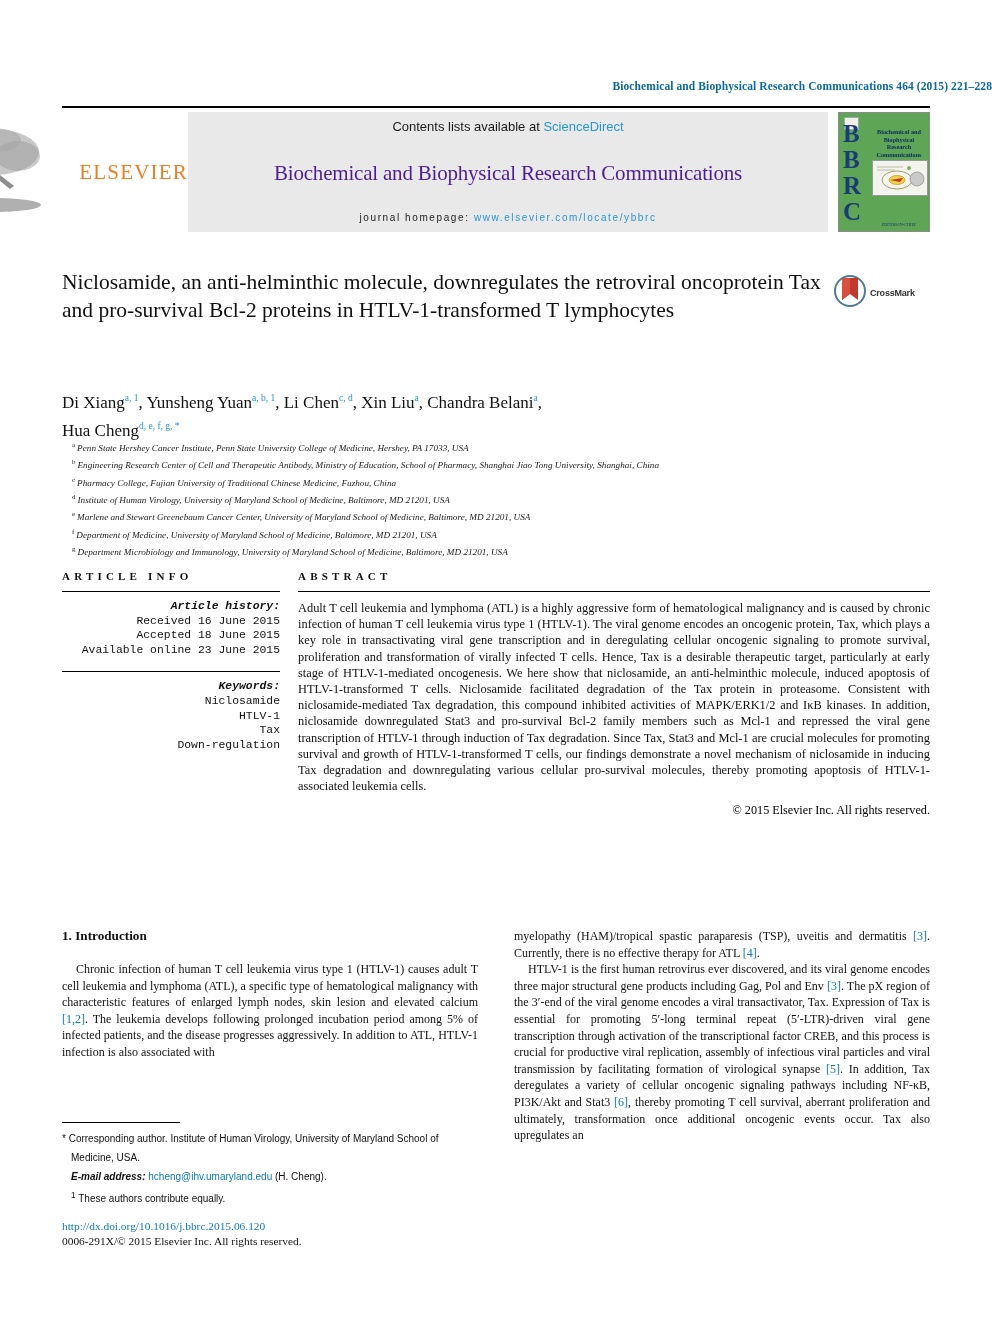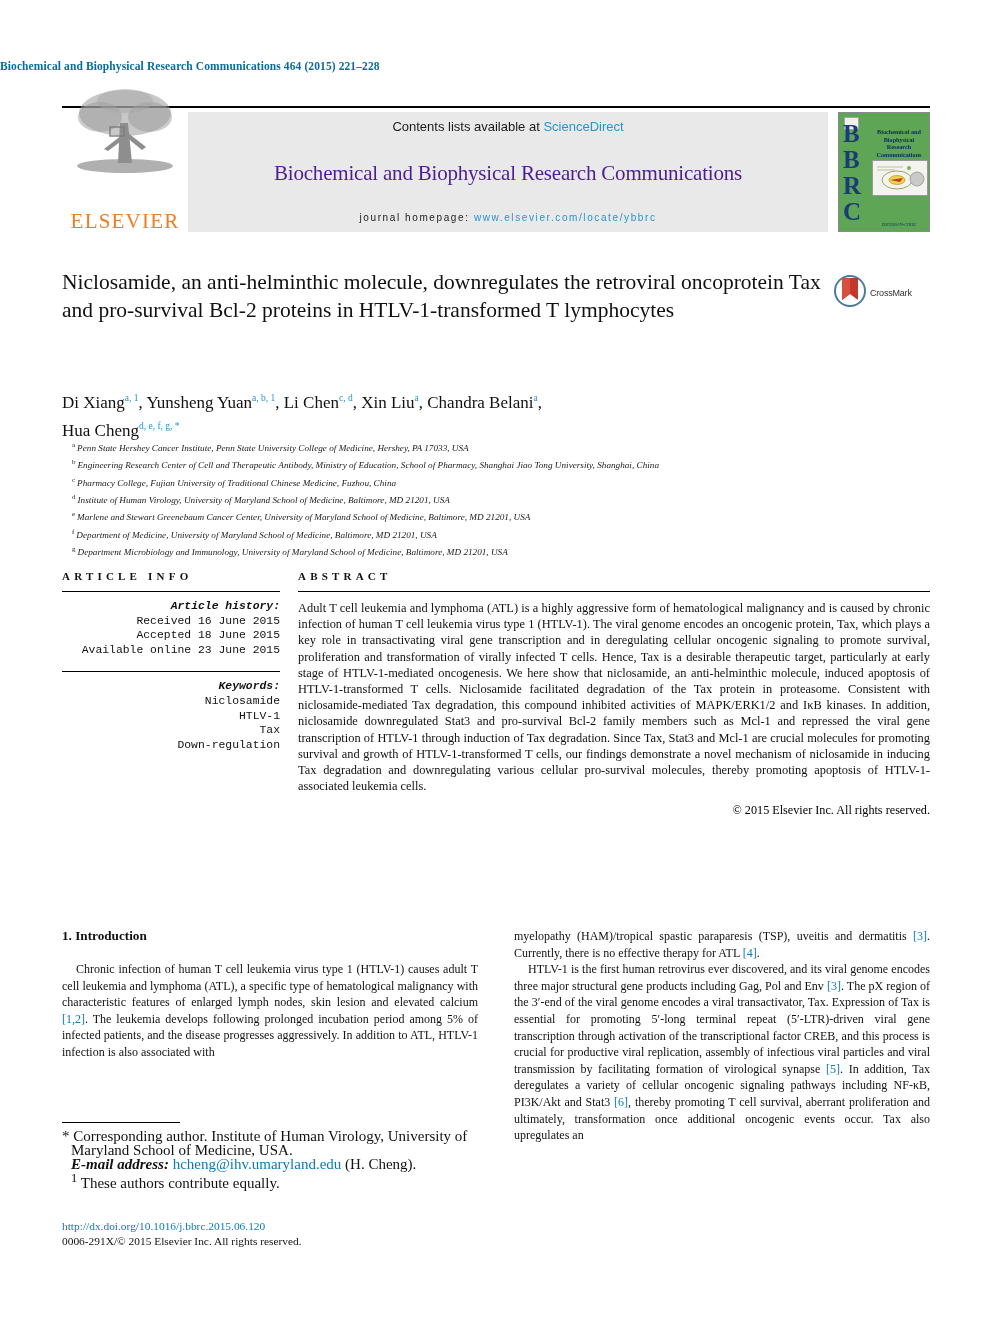--- a/index.html
+++ b/index.html
@@ -18,23 +18,23 @@
   .page {
     position: absolute;
     left: 0; top: 0;
     width: 992px;
     height: 1323px;
   }
 
   
   .running-head {
     position: absolute;
-    left: 0; top: 60px;
+    left: 0; top: 80px;
     width: 992px;
-    text-align: left;
+    text-align: right;
     font-family: "Liberation Serif", serif;
     font-weight: bold;
     font-size: 11.5px;
     color: #0b6a9e;
     letter-spacing: 0.1px;
   }
 
   
   .masthead {
     position: absolute;
@@ -50,21 +50,21 @@
     display: flex;
     flex-direction: row;
     align-items: stretch;
   }
   .elsevier-logo {
     width: 126px;
     flex: 0 0 126px;
     position: relative;
     background: #fff;
     display: flex;
-    flex-direction: column;
+    flex-direction: row;
     justify-content: flex-end;
     align-items: center;
     gap: 31px;
   }
   .tree-svg { display: block; }
   .elsevier-word {
     font-family: "Liberation Serif", serif;
     font-size: 21px;
     letter-spacing: 1.2px;
     color: #ef7d22;
@@ -179,21 +179,21 @@
     position: absolute;
     right: 0; top: 8px;
     width: 96px;
     height: 34px;
     display: flex;
     align-items: center;
   }
   .crossmark-label {
     font-family: "Liberation Sans", sans-serif;
     font-size: 9px;
-    font-weight: normal;
+    font-weight: bold;
     color: #333;
     margin-left: 4px;
     letter-spacing: -0.2px;
   }
 
   
   .authors {
     position: absolute;
     left: 62px; top: 386px;
     width: 800px;
@@ -315,23 +315,23 @@
     position: absolute;
     left: 62px; top: 1122px;
     width: 416px;
   }
   .fn-rule {
     border-top: 1px solid #000;
     width: 118px;
     margin-bottom: 6px;
   }
   .fn {
-    font-family: Liberation Serif, serif;
-    font-size: 15px;
-    line-height: 14px;
+    font-family: Liberation Sans, sans-serif;
+    font-size: 10px;
+    line-height: 19px;
     color: #111;
   }
   .fn .lead { padding-left: 9px; text-indent: -9px; }
   .fn .indent2 { padding-left: 18px; text-indent: -9px; }
   .fn em { font-style: italic; font-weight: bold; }
   .fn a, .fn .link { color: #0b7ab5; }
 
   .doi-block {
     position: absolute;
     left: 62px; top: 1219px;

